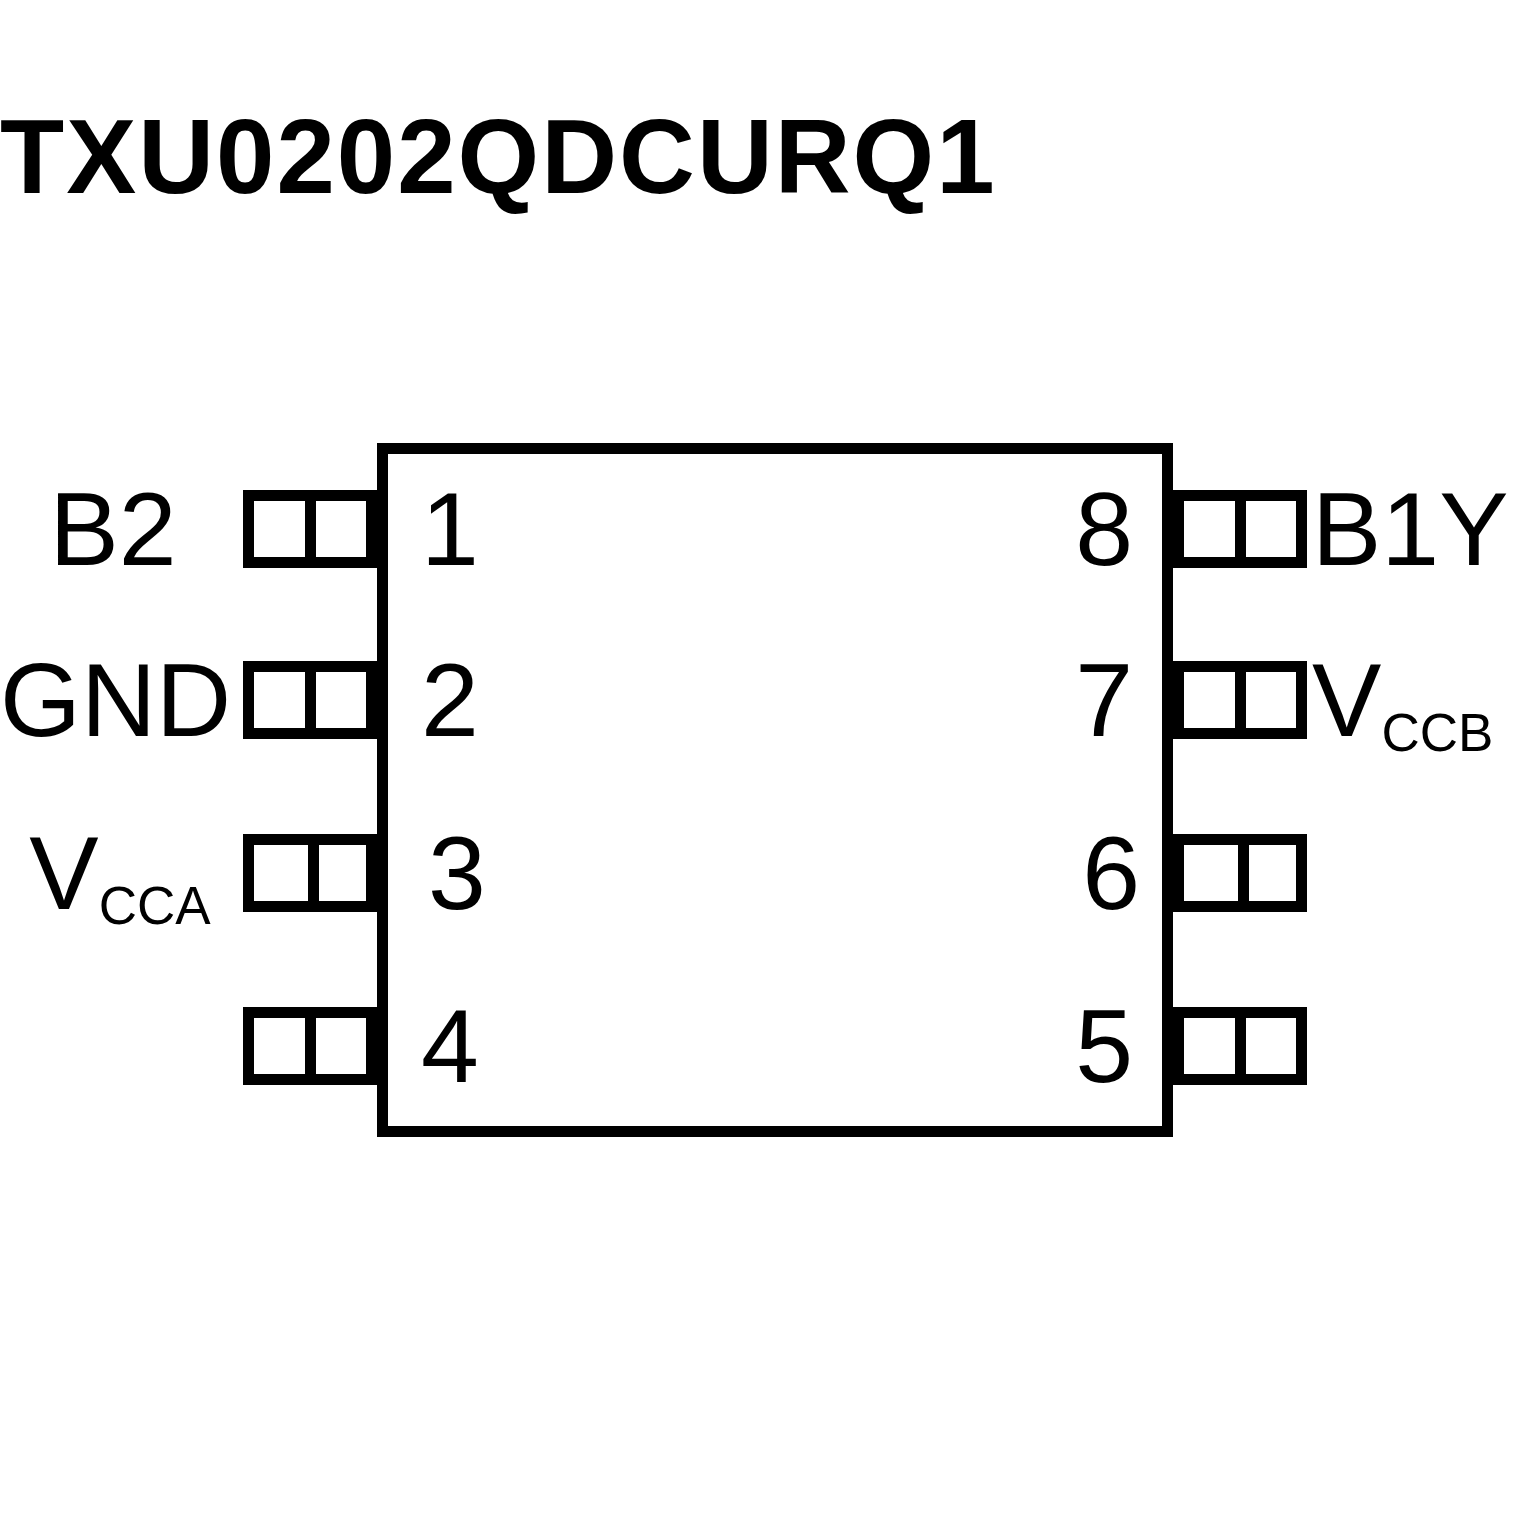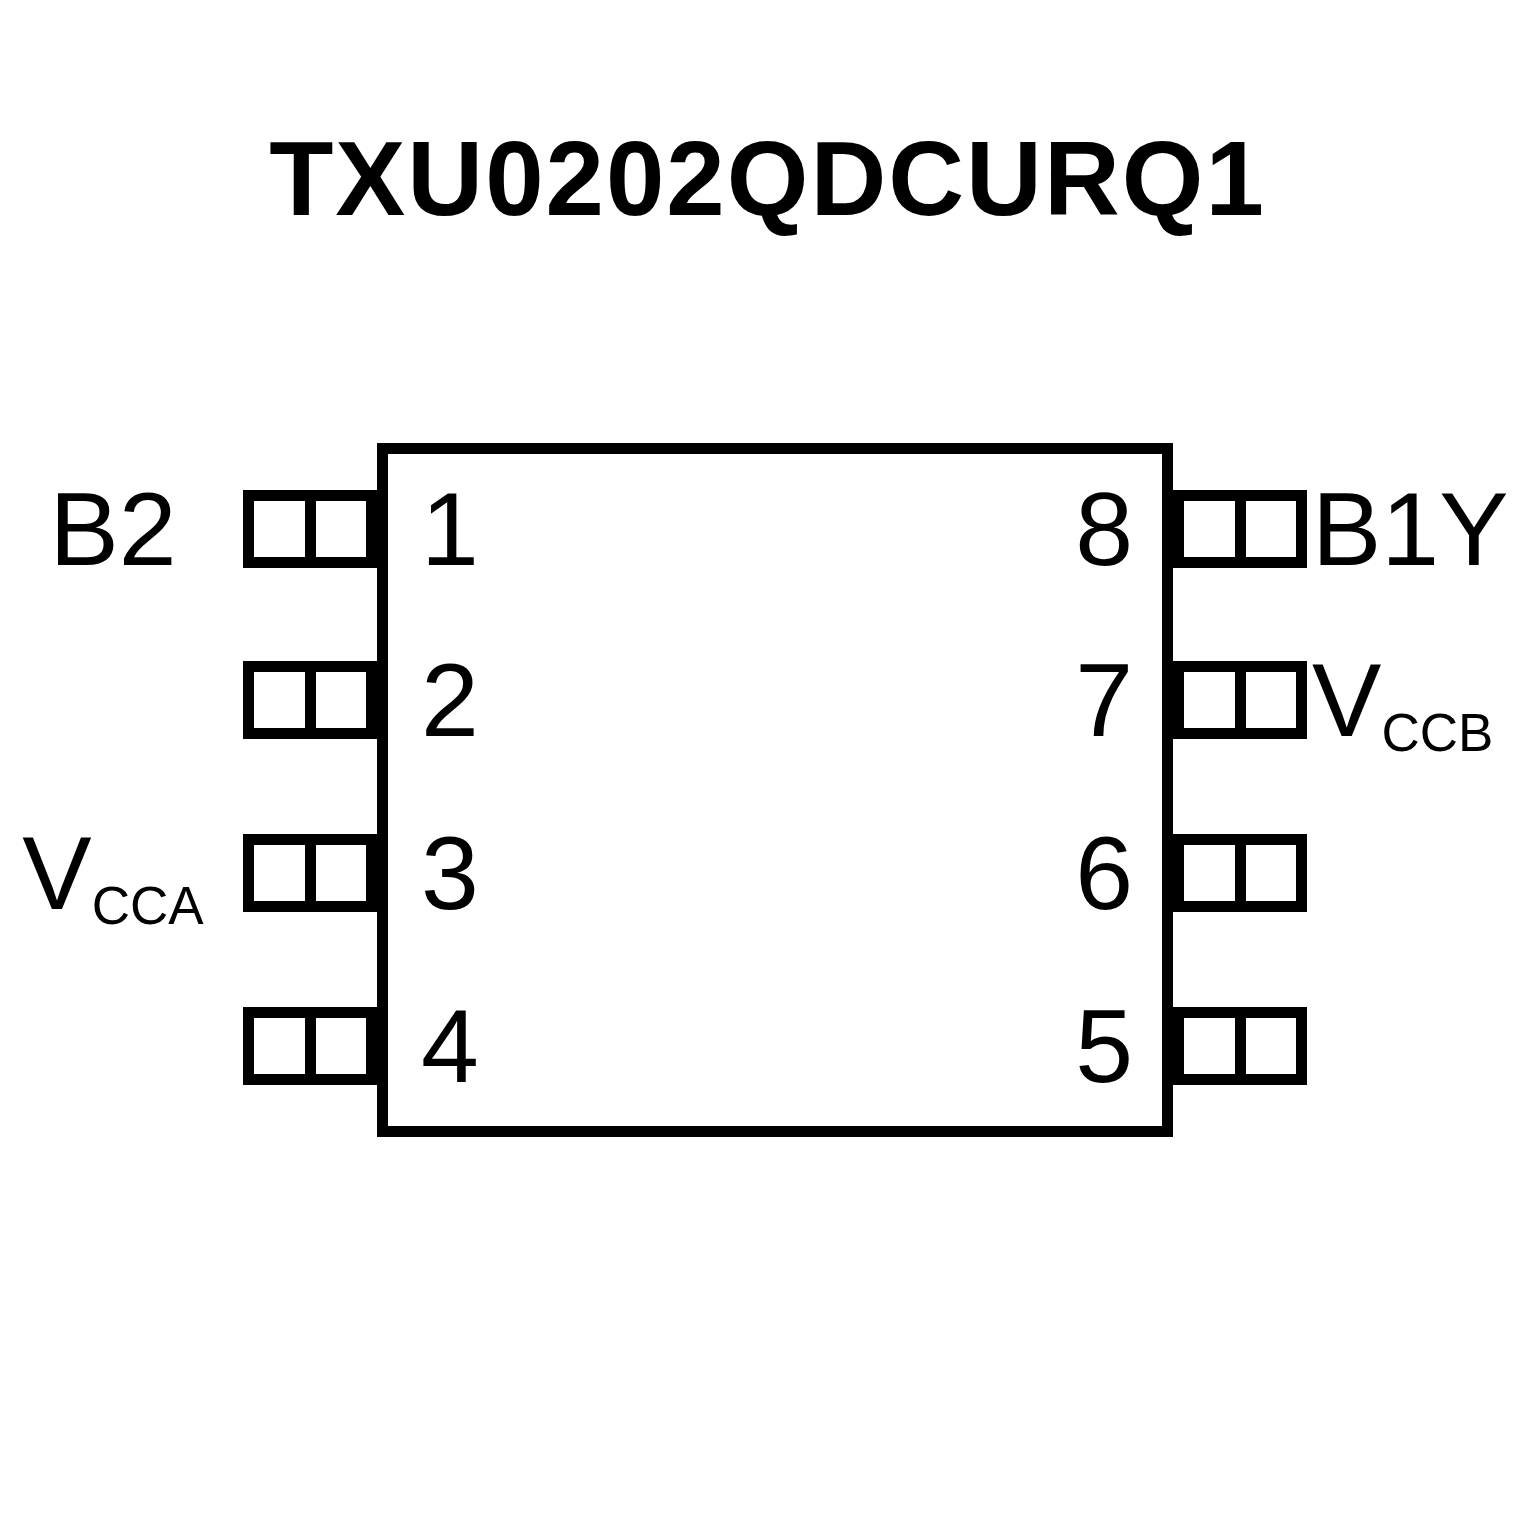--- a/index.html
+++ b/index.html
@@ -10,40 +10,40 @@
     color: #000000;
   }
   .canvas {
     position: relative;
     width: 1535px; height: 1535px;
     background: #ffffff;
     overflow: hidden;
   }
   .title {
     position: absolute;
-    top: 126px; left: 0; width: 100%;
-    text-align: center;
+    top: 104px; left: 0; width: 100%;
+    text-align: left;
     font-size: 105px;
     line-height: 106px;
     font-weight: bold;
     letter-spacing: 2px;
     white-space: nowrap;
   }
   .chip-body {
     position: absolute;
     left: 377px; top: 443px;
     width: 796px; height: 694px;
     border: 11px solid #000000;
     box-sizing: border-box;
     background: #ffffff;
   }
   
   .r0 { top: 490px; }
   .r1 { top: 661px; }
-  .r2 { top: 834px; }
+  .r2 { top: 834px; padding-left: 7px; }
   .r3 { top: 1007px; }
 
   .pin-box {
     position: absolute;
     width: 134px; height: 78px;
     border: 11px solid #000000;
     box-sizing: border-box;
     background: #ffffff;
     display: flex;
   }
@@ -85,20 +85,21 @@
 
   <div class="chip-body"></div>
 
   <div class="pin-label left r0"><span>B2</span><span class="sub"></span></div>
   <div class="pin-box left r0">
       <div class="cell first"></div>
       <div class="cell"></div>
     </div>
   <div class="pin-number left r0">1</div>
 
+  <div class="pin-label left r1"><span>GND</span><span class="sub"></span></div>
   <div class="pin-box left r1">
       <div class="cell first"></div>
       <div class="cell"></div>
     </div>
   <div class="pin-number left r1">2</div>
 
   <div class="pin-label left r2"><span>V</span><span class="sub">CCA</span></div>
   <div class="pin-box left r2">
       <div class="cell first"></div>
       <div class="cell"></div>

